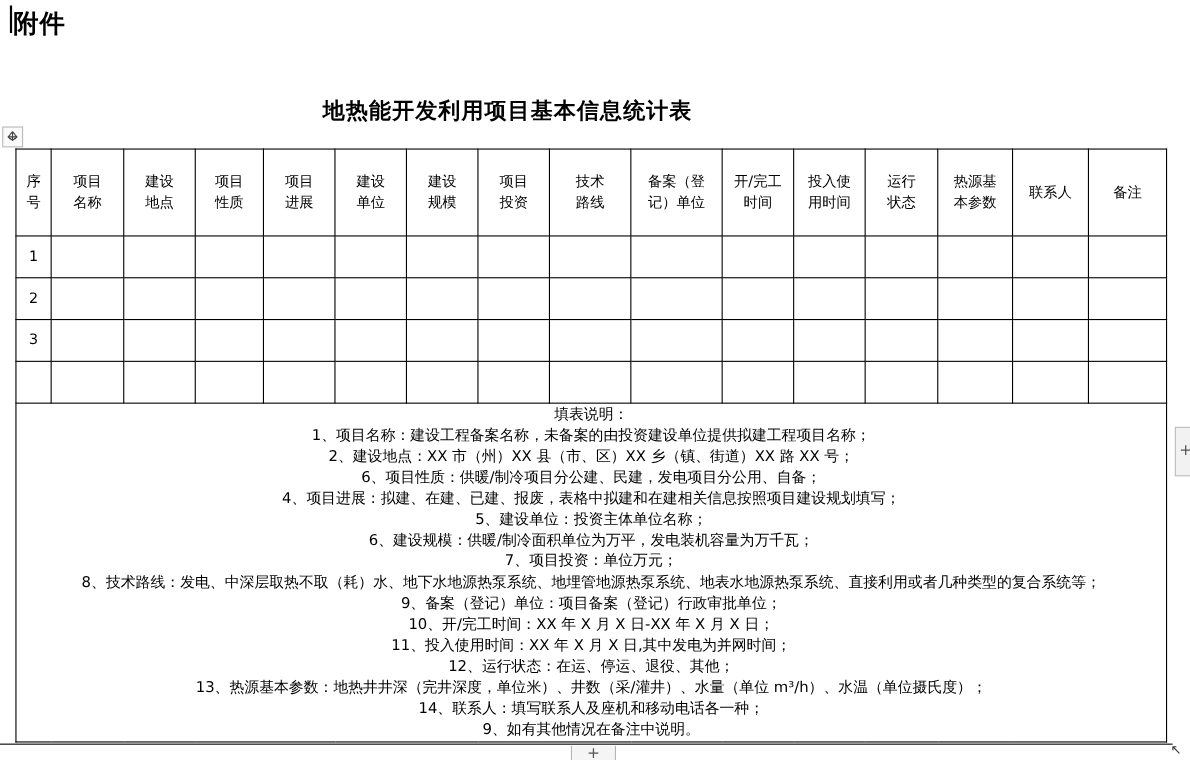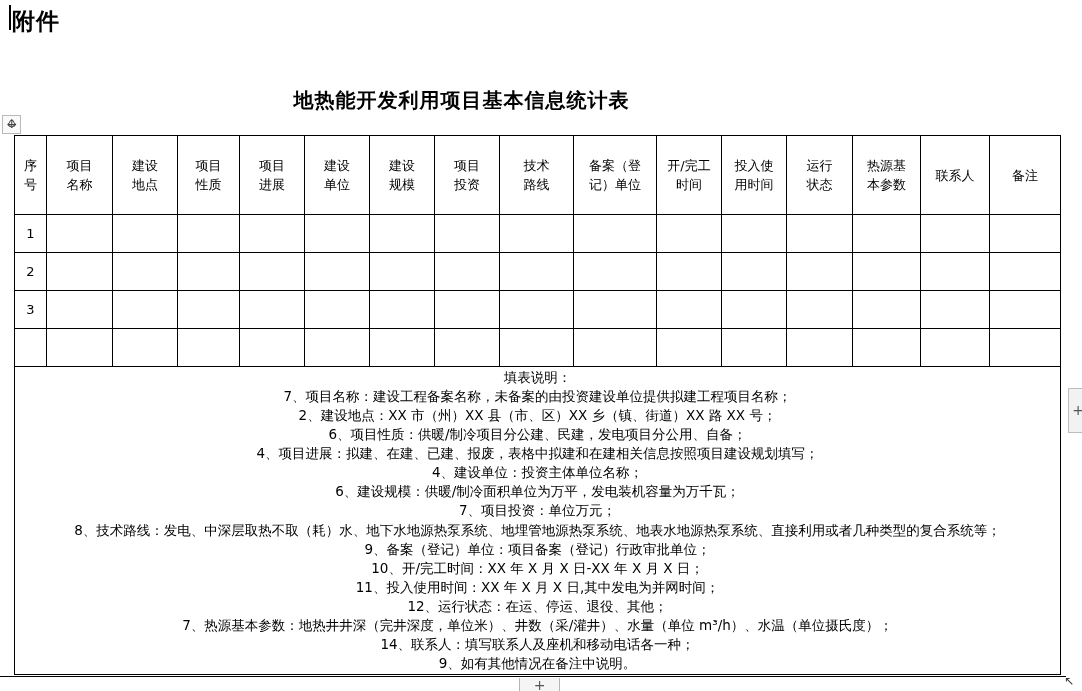--- a/index.html
+++ b/index.html
@@ -180,33 +180,33 @@
         <td></td>
     <td></td>
         <td></td>
     <td></td>
         <td></td>
     <td></td>
   </tr>
   <tr>
     <td class="notes" colspan="16">
       <div>填表说明：</div>
-      <div>7、项目名称：建设工程备案名称，未备案的由投资建设单位提供拟建工程项目名称；</div>
+      <div>1、项目名称：建设工程备案名称，未备案的由投资建设单位提供拟建工程项目名称；</div>
       <div>2、建设地点：XX 市（州）XX 县（市、区）XX 乡（镇、街道）XX 路 XX 号；</div>
       <div>6、项目性质：供暖/制冷项目分公建、民建，发电项目分公用、自备；</div>
       <div>4、项目进展：拟建、在建、已建、报废，表格中拟建和在建相关信息按照项目建设规划填写；</div>
-      <div>4、建设单位：投资主体单位名称；</div>
+      <div>5、建设单位：投资主体单位名称；</div>
       <div>6、建设规模：供暖/制冷面积单位为万平，发电装机容量为万千瓦；</div>
       <div>7、项目投资：单位万元；</div>
       <div>8、技术路线：发电、中深层取热不取（耗）水、地下水地源热泵系统、地埋管地源热泵系统、地表水地源热泵系统、直接利用或者几种类型的复合系统等；</div>
       <div>9、备案（登记）单位：项目备案（登记）行政审批单位；</div>
       <div>10、开/完工时间：XX 年 X 月 X 日-XX 年 X 月 X 日；</div>
       <div>11、投入使用时间：XX 年 X 月 X 日,其中发电为并网时间；</div>
       <div>12、运行状态：在运、停运、退役、其他；</div>
-      <div>7、热源基本参数：地热井井深（完井深度，单位米）、井数（采/灌井）、水量（单位 m³/h）、水温（单位摄氏度）；</div>
+      <div>13、热源基本参数：地热井井深（完井深度，单位米）、井数（采/灌井）、水量（单位 m³/h）、水温（单位摄氏度）；</div>
       <div>14、联系人：填写联系人及座机和移动电话各一种；</div>
       <div>9、如有其他情况在备注中说明。</div>
     </td>
   </tr>
 </tbody>
   </table>
 
 <div class="add-col">+</div>
 <div class="add-row">+</div>
 <div class="mouse">↖</div>

